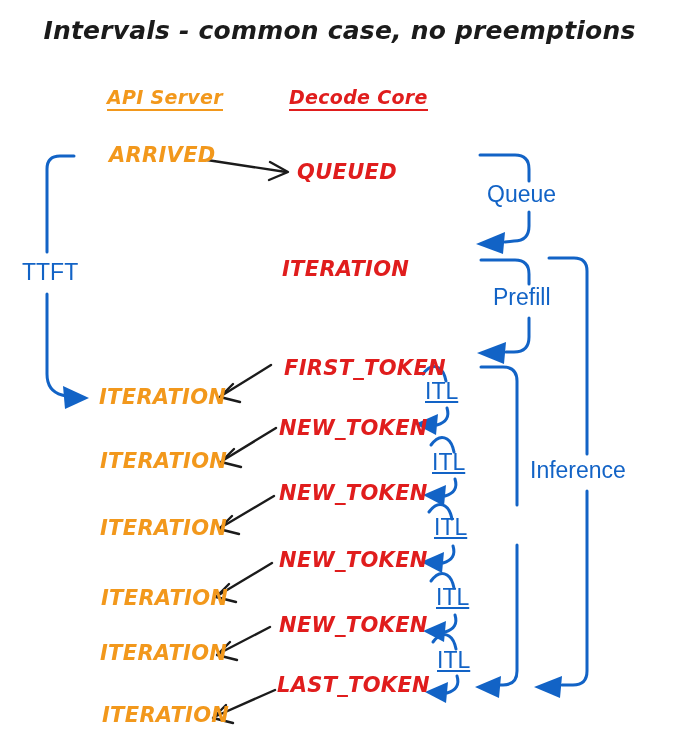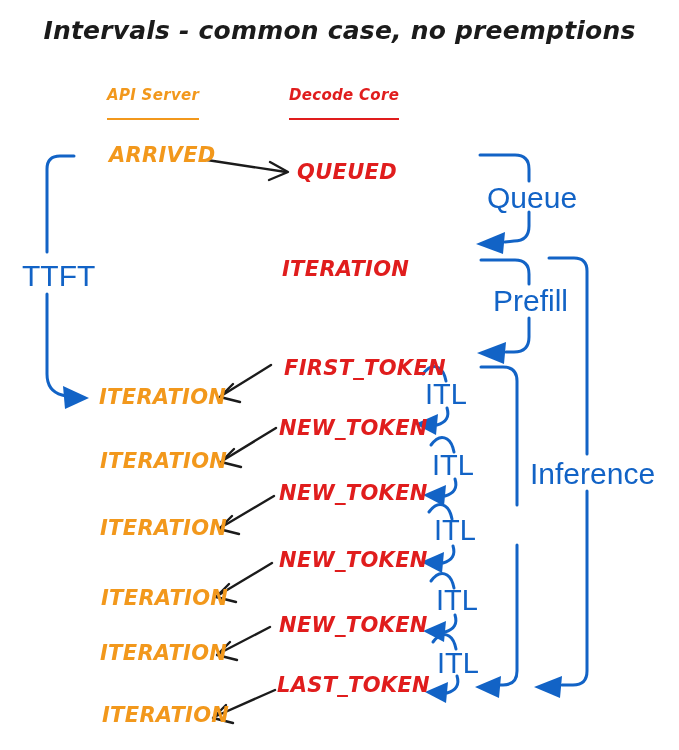--- a/index.html
+++ b/index.html
@@ -4,26 +4,26 @@
 <style>
   html,body{margin:0;padding:0;background:#fff;}
   #stage{position:relative;width:679px;height:750px;background:var(--background,#fff);
          font-family:"DejaVu Sans",sans-serif;overflow:hidden;}
   #diagram-svg{position:absolute;left:0;top:0;}
   .txt{position:absolute;white-space:nowrap;line-height:1;}
   .hand{font-family:"DejaVu Sans",sans-serif;font-style:italic;font-weight:700;
         font-size:21px;letter-spacing:.3px;}
   .title{font-size:25px;color:var(--title-text,#1b1b1b);left:0;top:18px;width:679px;
          text-align:center;letter-spacing:.2px;}
-  .hdr{font-size:15px;border-bottom:2px solid currentColor;padding-bottom:15px;text-align:right;}
+  .hdr{font-size:19px;border-bottom:2px solid currentColor;padding-bottom:2px;text-align:right;}
   .api{color:var(--api-server,#f2981c);}
   .eng{color:var(--engine-core,#e01d1d);}
-  .blue{font-family:"Liberation Sans",sans-serif;font-weight:400;font-size:30px;
+  .blue{font-family:"Liberation Sans",sans-serif;font-weight:400;font-size:23px;
         color:var(--interval,#1263c6);}
-  .itl{font-size:29px;}
+  .itl{font-size:23px;text-decoration:underline;}
 </style>
 </head>
 <body>
 
 <div id="stage">
 
   <svg id="diagram-svg" width="679" height="750" viewBox="0 0 679 750">
 
     <g stroke="var(--interval,#1263c6)" stroke-width="3" fill="none" stroke-linecap="round" stroke-linejoin="round">
       <path d="M74,156 H60 Q47,156 47,169 V252"></path>

